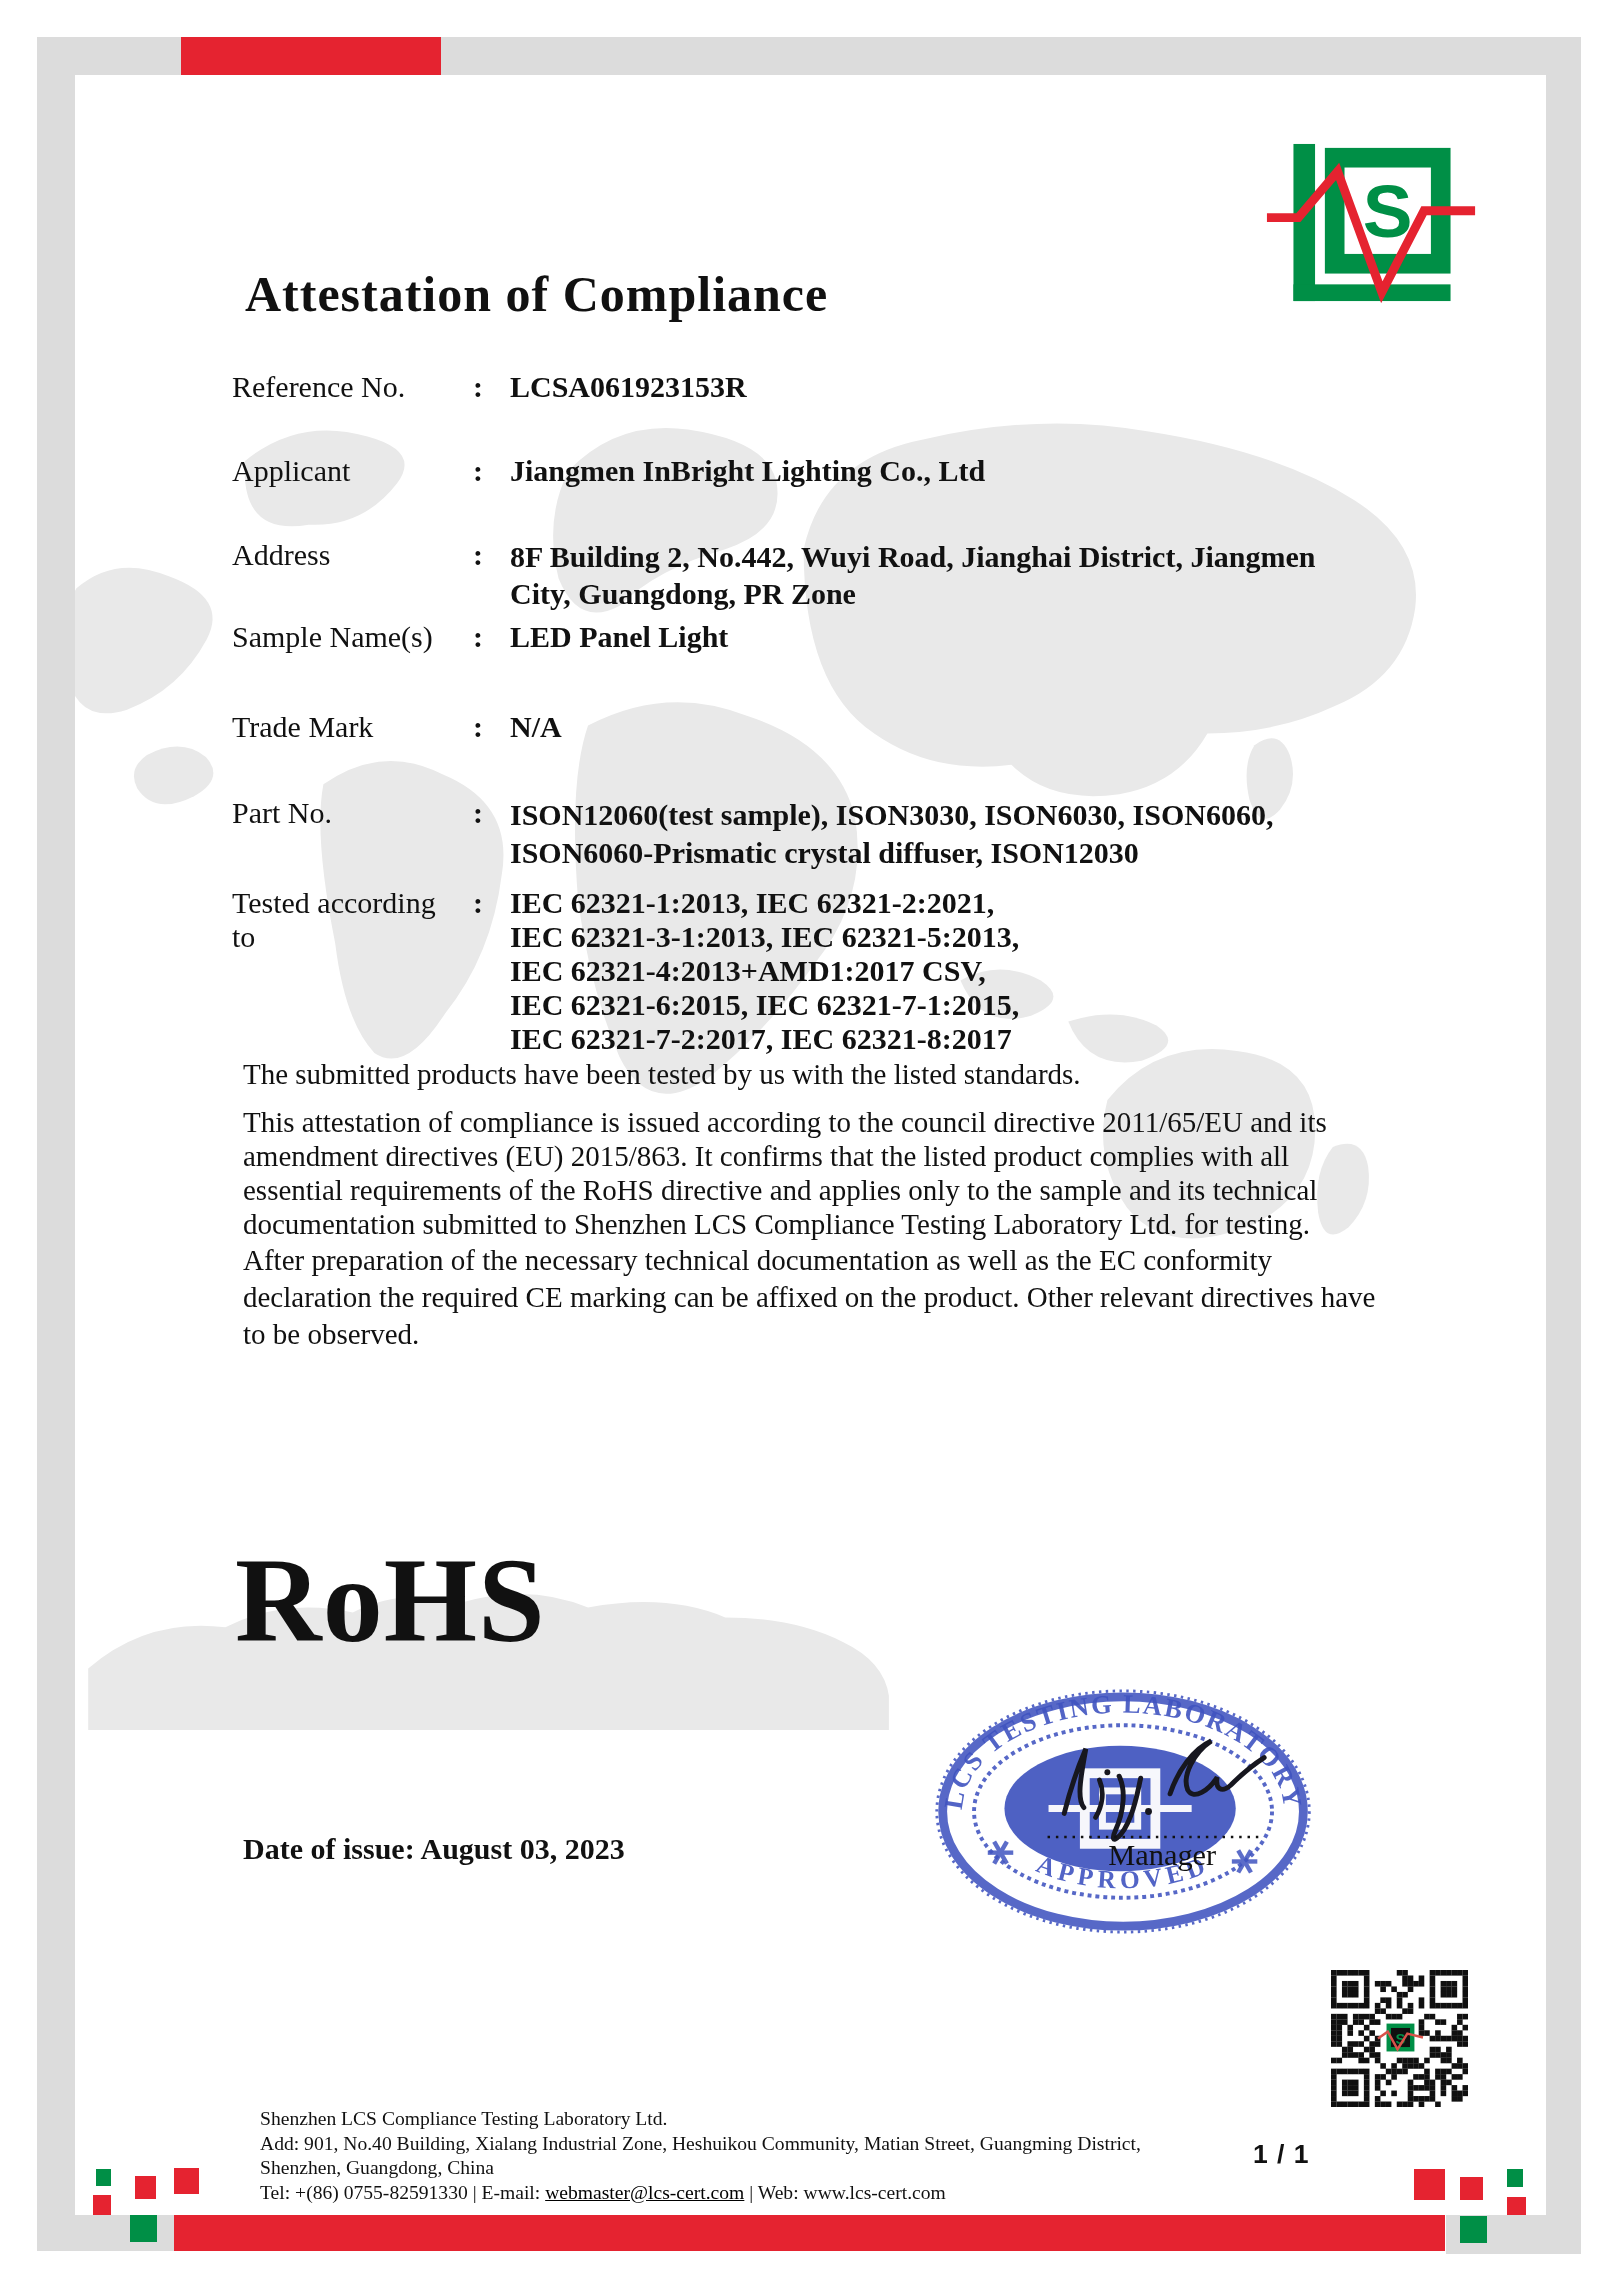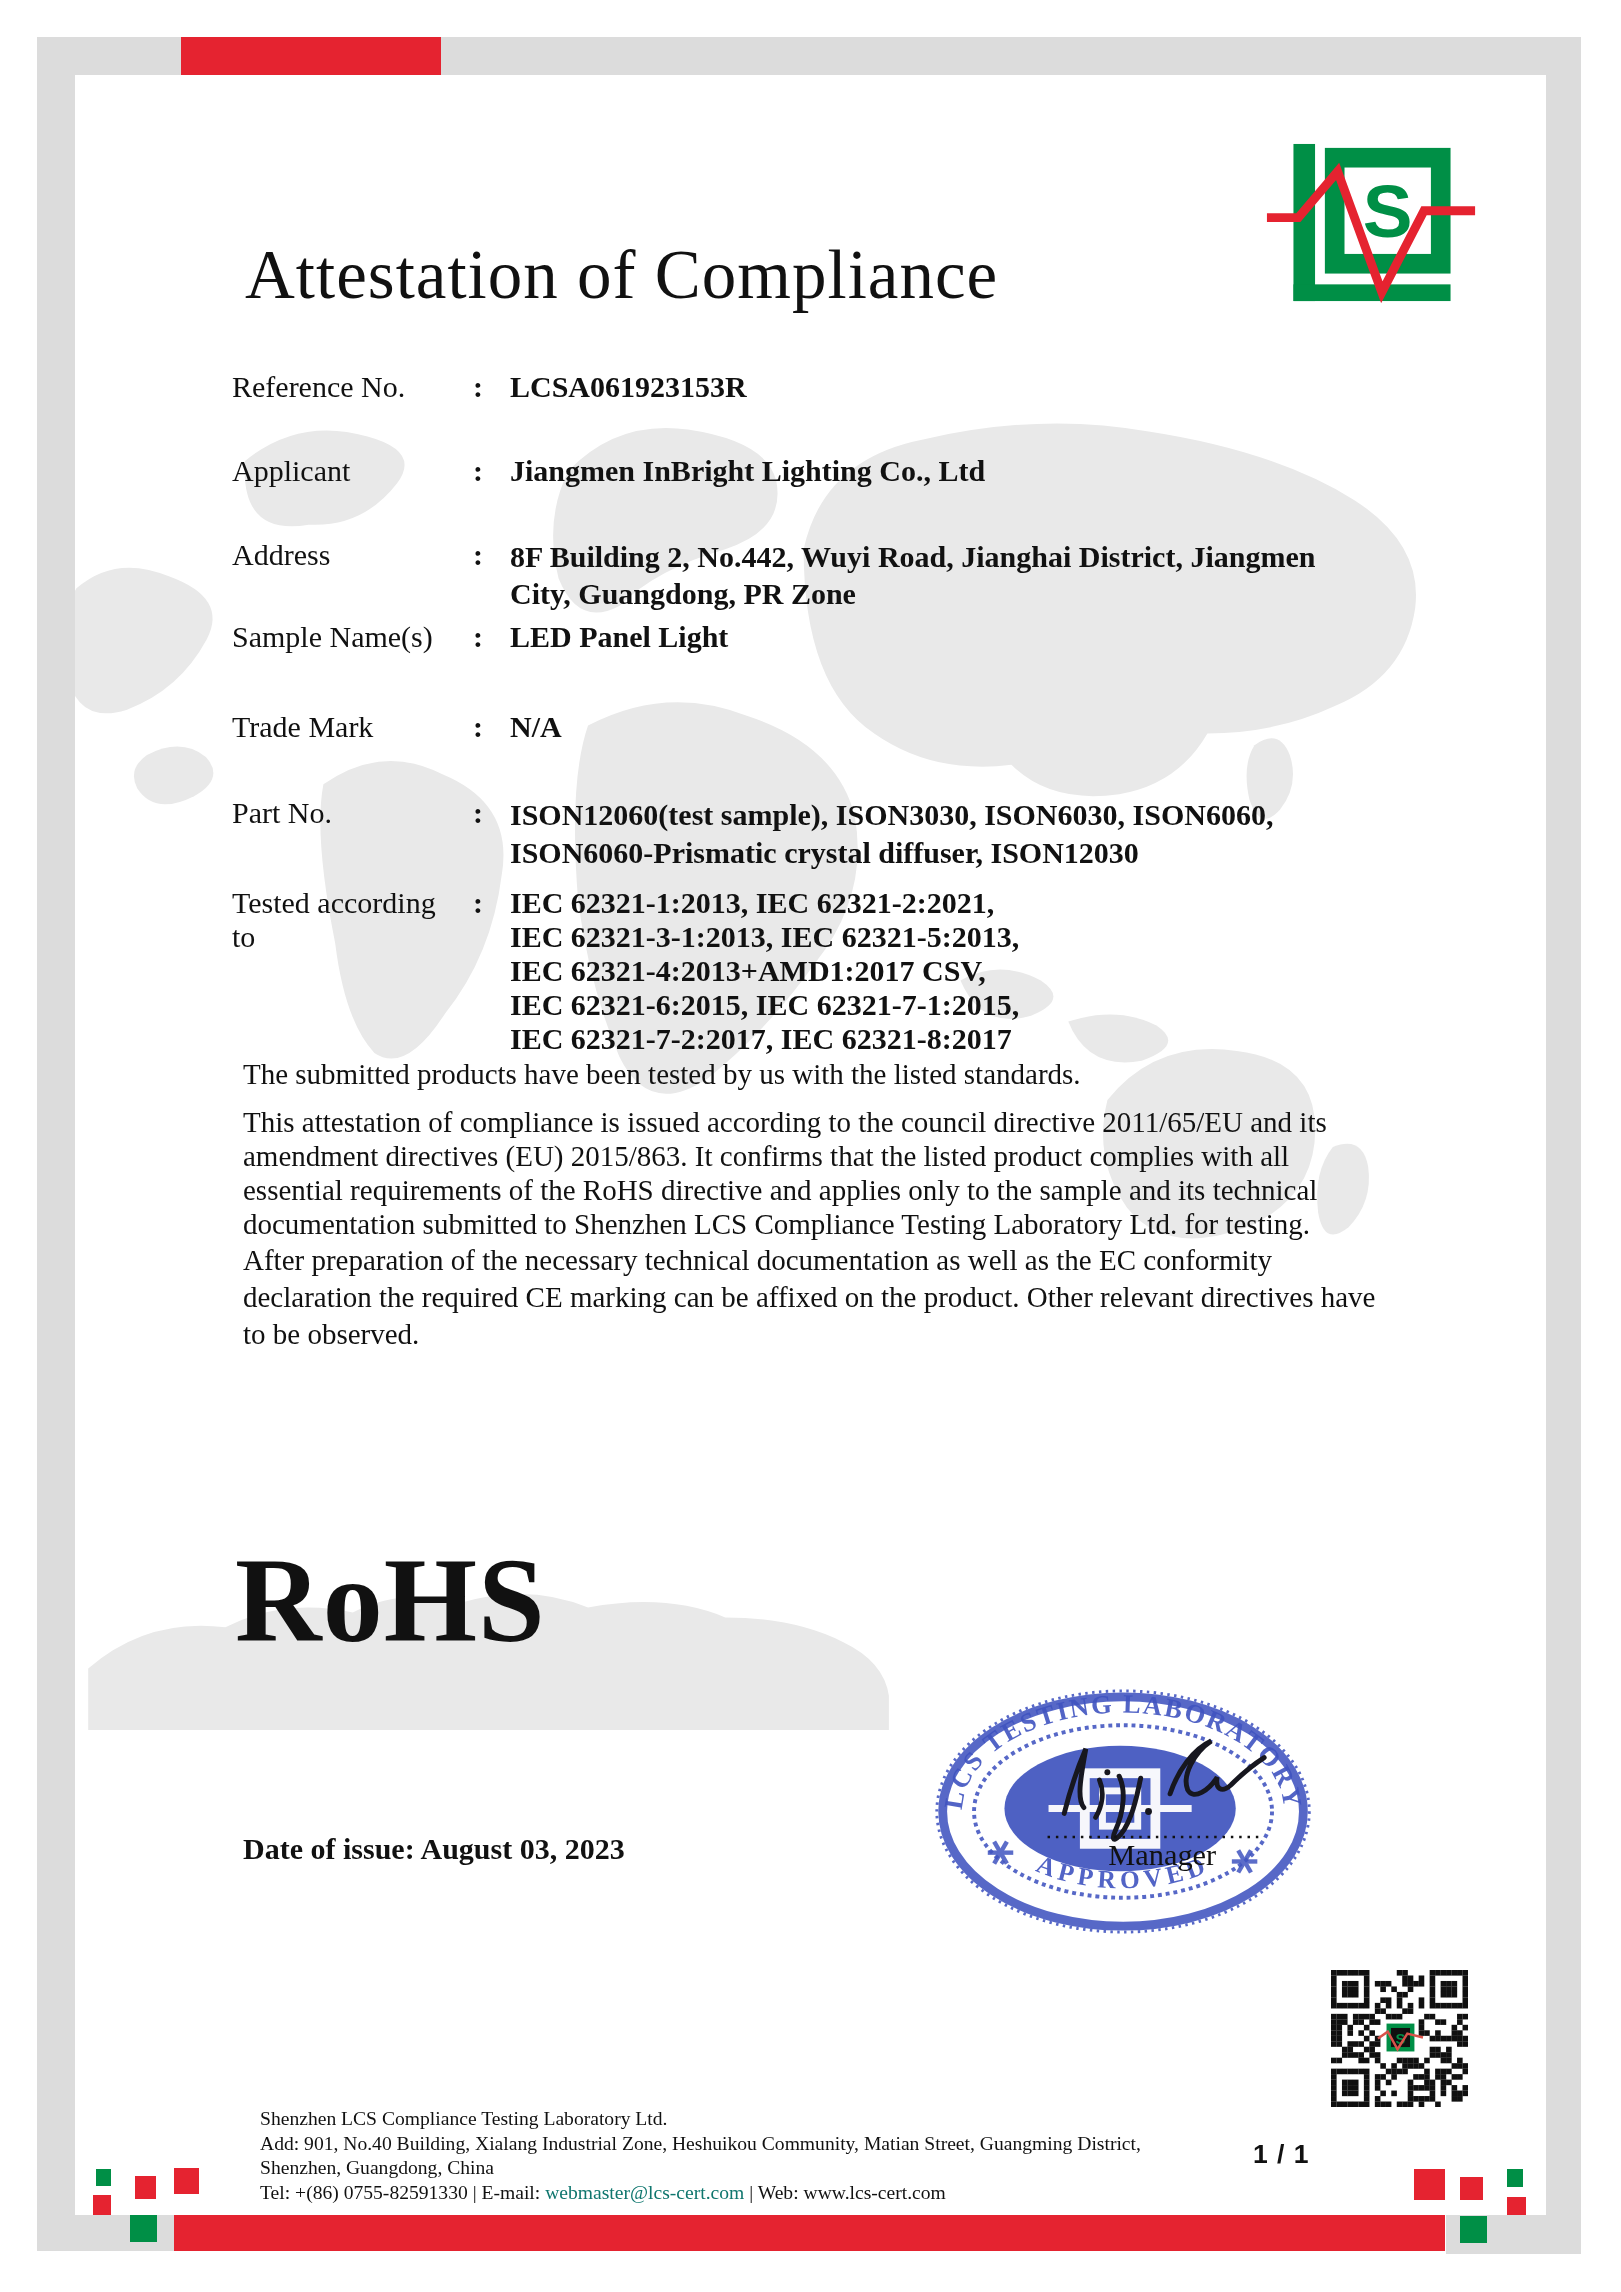--- a/index.html
+++ b/index.html
@@ -6,21 +6,21 @@
   .page{position:relative;width:1621px;height:2293px;background:#fff;overflow:hidden;
         font-family:"Liberation Serif",serif;color:#111;}
   svg{display:block;}
   .wm{position:absolute;left:0;top:0;z-index:0;}
   .layer{position:absolute;z-index:2;}
   
   .bar{position:absolute;background:#dcdcdc;z-index:1;}
   .bar-red{position:absolute;background:#e52330;z-index:2;}
   .sq{position:absolute;z-index:3;}
   
-  .title{position:absolute;left:245px;top:236px;font-size:69px;font-weight:normal;
+  .title{position:absolute;left:245px;top:265px;font-size:50px;font-weight:bold;
          letter-spacing:1px;white-space:nowrap;z-index:2;}
   
   .frow{position:absolute;left:0;top:0;width:100%;height:0;z-index:2;}
   .f-label{position:absolute;left:232px;width:225px;font-size:30px;font-weight:normal;line-height:34px;}
   .f-colon{position:absolute;left:473px;font-size:30px;font-weight:bold;line-height:34px;}
   .f-value{position:absolute;left:510px;width:946px;font-size:30px;font-weight:bold;
            line-height:34px;white-space:pre-line;}
   .lh38 .f-value{line-height:37px;}
   .lh39 .f-value{line-height:38px;}
   
@@ -31,21 +31,21 @@
   .doi{position:absolute;left:243px;top:1832px;font-size:30px;font-weight:bold;z-index:2;}
   
   .stamp{position:absolute;left:927px;top:1684px;z-index:3;}
   .qr{position:absolute;left:1331px;top:1970px;z-index:3;}
   .qr rect{fill:#101010;}
   .pagenum{position:absolute;left:1253px;top:2139px;font-family:"Liberation Sans",sans-serif;
            font-weight:bold;font-size:26.5px;letter-spacing:1px;z-index:3;}
   
   .footer{position:absolute;left:260px;top:2107px;width:1078px;font-size:19.6px;line-height:24.5px;z-index:3;}
   .footer .addr{white-space:pre-line;}
-  .footer a{color:#0f766e;cursor:pointer;}
+  .footer a{color:#000000;text-decoration:underline;cursor:pointer;}
   .stamp-arc{font-family:"Liberation Serif",serif;font-weight:bold;fill:#4054c0;}
   .manager{font-family:"Liberation Serif",serif;font-size:31px;fill:#111;}
 </style>
 </head>
 <body>
 
 <div class="page">
 
   <svg class="wm" width="1621" height="2293" viewBox="0 0 1654 2339">
     <g fill="#e9e9e9">

